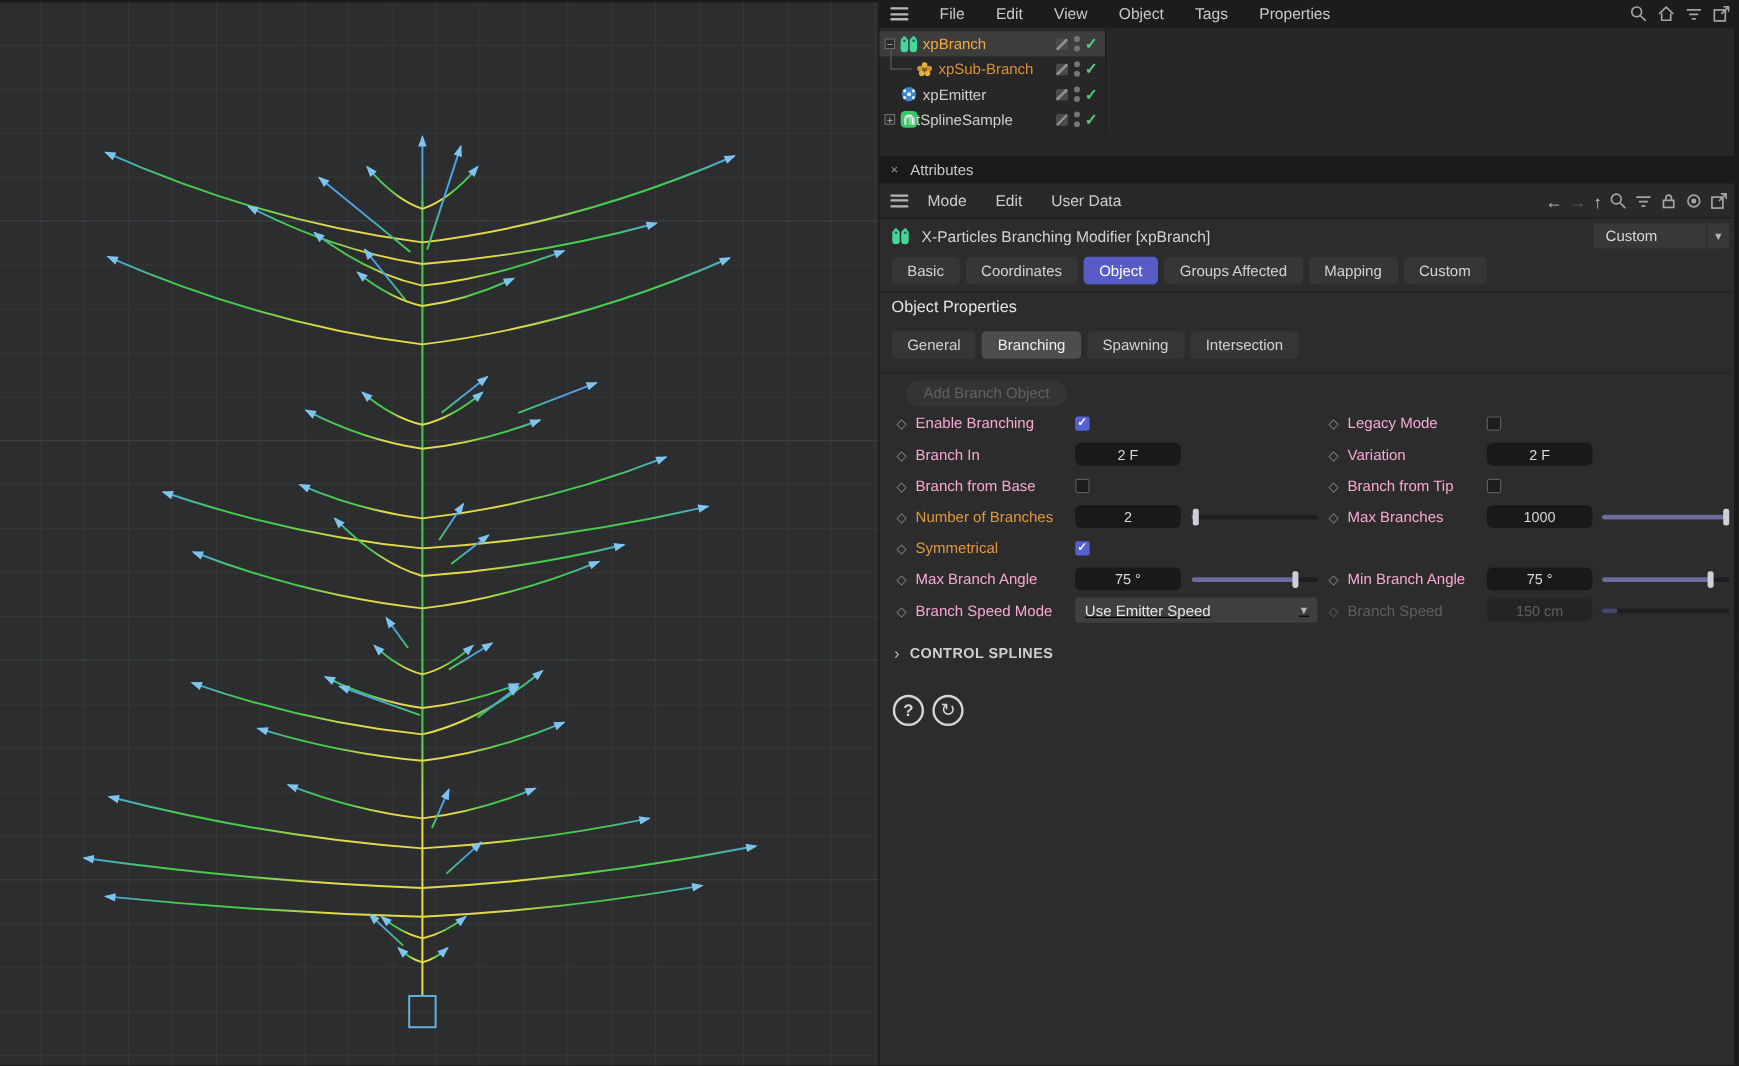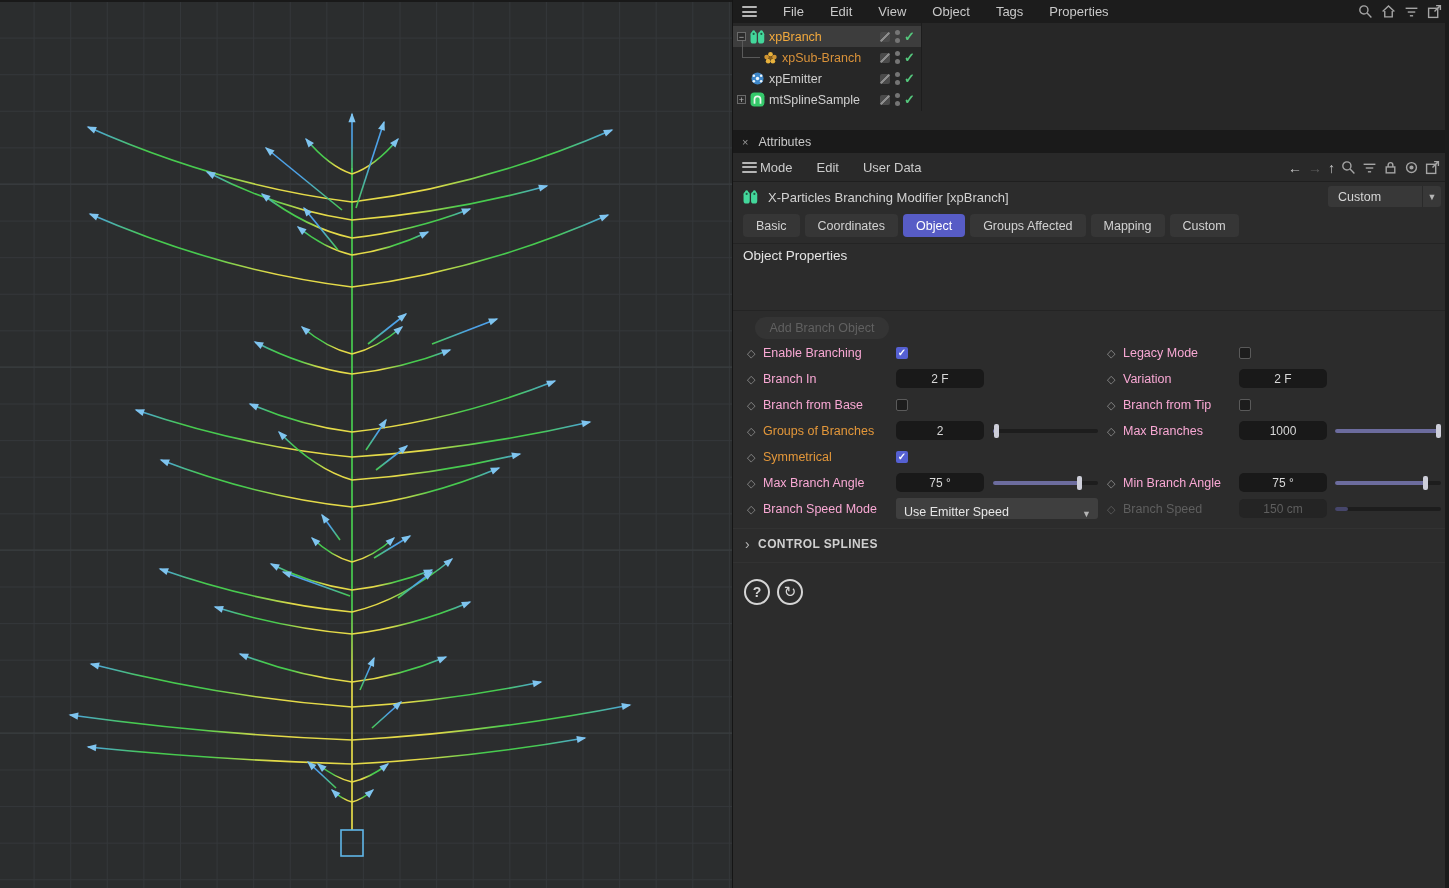--- a/index.html
+++ b/index.html
@@ -38,21 +38,21 @@
   .om-dots i{width:5px;height:5px;border-radius:50%;background:#757575;}
   .om-check{position:absolute;left:171px;color:#55c87d;font-size:13px;font-weight:bold;}
 
   
   #attrs{position:absolute;left:0;top:130px;width:717px;height:758px;background:#2c2c2c;}
   #attr-titlebar{position:absolute;left:0;top:0;width:100%;height:23px;background:#1a1a1a;display:flex;align-items:center;color:#c9c9c9;font-size:12.5px;}
   #attr-close{margin-left:9px;color:#9a9a9a;font-size:11px;}
   #attr-titlebar span.t{margin-left:10px;}
   #attr-menubar{position:absolute;left:0;top:23px;width:100%;height:29px;background:#292929;border-bottom:1px solid #1f1f1f;display:flex;align-items:center;color:#cccccc;font-size:13px;box-sizing:border-box;}
   #attr-menubar .mi{margin-left:24px;}
-  #attr-menubar .mi.first{margin-left:3px;}
+  #attr-menubar .mi.first{margin-left:16px;}
   #attr-menubar .bar-icons{gap:6px;right:10px;height:29px;}
   .uarr{color:#c8c8c8;font-size:14px;}
   .uarr.dim{color:#5c5c5c;}
 
   #attr-objrow{position:absolute;left:0;top:52px;width:100%;height:30px;display:flex;align-items:center;}
   #attr-obj-icon{margin-left:10px;width:17px;height:17px;}
   #attr-obj-title{margin-left:8px;color:#d2d2d2;font-size:13px;}
   #preset-combo{position:absolute;left:595px;top:4px;width:113px;height:21px;background:#383838;border-radius:3px;display:flex;align-items:center;}
   #preset-combo .val{margin-left:10px;color:#d6d6d6;font-size:12.5px;flex:1;}
   #preset-combo .dd{width:18px;height:100%;border-left:1px solid #2a2a2a;color:#b5b5b5;font-size:9px;display:flex;align-items:center;justify-content:center;}
@@ -77,21 +77,21 @@
   .dim .plabel,.dim .diamond{color:#5f5f5f;}
   .pfield{position:absolute;top:3px;height:19px;width:88px;background:#191919;border-radius:5px;color:#d8d8d8;font-size:12px;display:flex;align-items:center;justify-content:center;}
   .dim .pfield{background:#242424;color:#5f5f5f;}
   .pcheck{position:absolute;top:7px;width:12px;height:12px;border-radius:2px;box-sizing:border-box;}
   .pcheck.on{background:#5560d2;color:#fff;font-size:10px;font-weight:bold;text-align:center;line-height:12px;}
   .pcheck.off{background:#1d1d1d;border:1px solid #5a5a5a;}
   .pslider{position:absolute;top:11px;height:4px;border-radius:2px;background:#1d1d1d;}
   .pslider .fill{position:absolute;left:0;top:0;height:4px;border-radius:2px;background:#6c6c9e;}
   .pslider .thumb{position:absolute;top:-5px;width:5px;height:14px;border-radius:2px;background:#cdced9;}
   .dim .pslider .fill{background:#46466b;}
-  .pdrop{position:absolute;top:2px;height:21px;width:202px;background:#3f3f3f;border-radius:3px;display:flex;align-items:flex-end;}
+  .pdrop{position:absolute;top:2px;height:21px;width:202px;background:#3f3f3f;border-radius:3px;display:flex;align-items:center;text-decoration:underline;}
   .pdrop .val{margin-left:8px;flex:1;color:#e6e6e6;font-size:12.5px;}
   .pdrop .caret{margin-right:7px;color:#b5b5b5;font-size:9px;}
 
   #cs-header{position:absolute;left:12px;top:406px;color:#cfcfcf;font-size:12px;font-weight:bold;letter-spacing:.4px;display:flex;align-items:center;gap:8px;}
   #cs-header .chev{font-size:14px;font-weight:normal;color:#b5b5b5;}
   .help-circle{position:absolute;top:449px;width:26px;height:26px;border:2px solid #d5d5d5;border-radius:50%;color:#d5d5d5;display:flex;align-items:center;justify-content:center;box-sizing:border-box;}
   #help-q{left:11px;font-size:14px;font-weight:bold;}
   #help-reset{left:44px;font-size:15px;}
 </style>
 </head>
@@ -652,21 +652,21 @@
               <i></i>
             </span>
             <span class="om-check">✓</span>
           </div>
           <div class="om-row" style="top: 66px;">
             <span class="om-expander">+</span>
             <span class="om-obj-icon" style="left:17px"><svg width="15" height="15" viewBox="0 0 14 14">
                 <rect x="0.5" y="0.5" width="13" height="13" rx="3.5" fill="#35c86a"></rect>
                 <path d="M4.2,11 V6.8 a2.8,2.8 0 0 1 5.6,0 V11" fill="none" stroke="#eaf7ee" stroke-width="1.6"></path>
               </svg></span>
-            <span class="om-label" style="left:36px;color:#cfcfcf">mtSplineSample</span>
+            <span class="om-label" style="left:20px;color:#cfcfcf">mtSplineSample</span>
             <span class="om-slashbox"></span>
             <span class="om-dots">
               <i></i>
               <i></i>
             </span>
             <span class="om-check">✓</span>
           </div>
         </div>
       <div id="om-vdiv"></div>
     </div>
@@ -730,20 +730,26 @@
       <div class="tabs-row" id="main-tabs">
           <span class="tab">Basic</span>
           <span class="tab">Coordinates</span>
           <span class="tab active-blue">Object</span>
           <span class="tab">Groups Affected</span>
           <span class="tab">Mapping</span>
           <span class="tab">Custom</span>
         </div>
       <div class="sep" style="top:113px"></div>
       <div id="props-title">Object Properties</div>
+      <div class="tabs-row" id="sub-tabs">
+          <span class="tab">General</span>
+          <span class="tab active-gray">Branching</span>
+          <span class="tab">Spawning</span>
+          <span class="tab">Intersection</span>
+        </div>
       <div class="sep" style="top:180px"></div>
       <button id="add-branch-btn" disabled="">Add Branch Object</button>
       <div id="param-rows">
           <div class="prow" style="top: 210px;">
             <div class="pcell" style="left: 0px; width: 100%;">
               <span class="diamond" style="position:absolute;left:14px">◇</span>
               <span class="plabel" style="position:absolute;left:30px">Enable Branching</span>
               <span class="pcheck on" style="left:163px">✓</span>
             </div>
             <div class="pcell" style="left: 0px; width: 100%;">
@@ -772,21 +778,21 @@
             </div>
             <div class="pcell" style="left: 0px; width: 100%;">
               <span class="diamond" style="position:absolute;left:374px">◇</span>
               <span class="plabel" style="position:absolute;left:390px">Branch from Tip</span>
               <span class="pcheck off" style="left:506px"></span>
             </div>
           </div>
           <div class="prow" style="top: 288px;">
             <div class="pcell" style="left: 0px; width: 100%;">
               <span class="diamond" style="position:absolute;left:14px">◇</span>
-              <span class="plabel orange" style="position:absolute;left:30px">Groups of Branches</span>
+              <span class="plabel orange" style="position:absolute;left:30px">Number of Branches</span>
               <span class="pfield" style="left:163px">2</span>
               <span class="pslider" style="left:260px;width:105px">
                 <span class="fill" style="width:3px"></span>
                 <span class="thumb" style="left:1px"></span>
               </span>
             </div>
             <div class="pcell" style="left: 0px; width: 100%;">
               <span class="diamond" style="position:absolute;left:374px">◇</span>
               <span class="plabel" style="position:absolute;left:390px">Max Branches</span>
               <span class="pfield" style="left:506px">1000</span>

